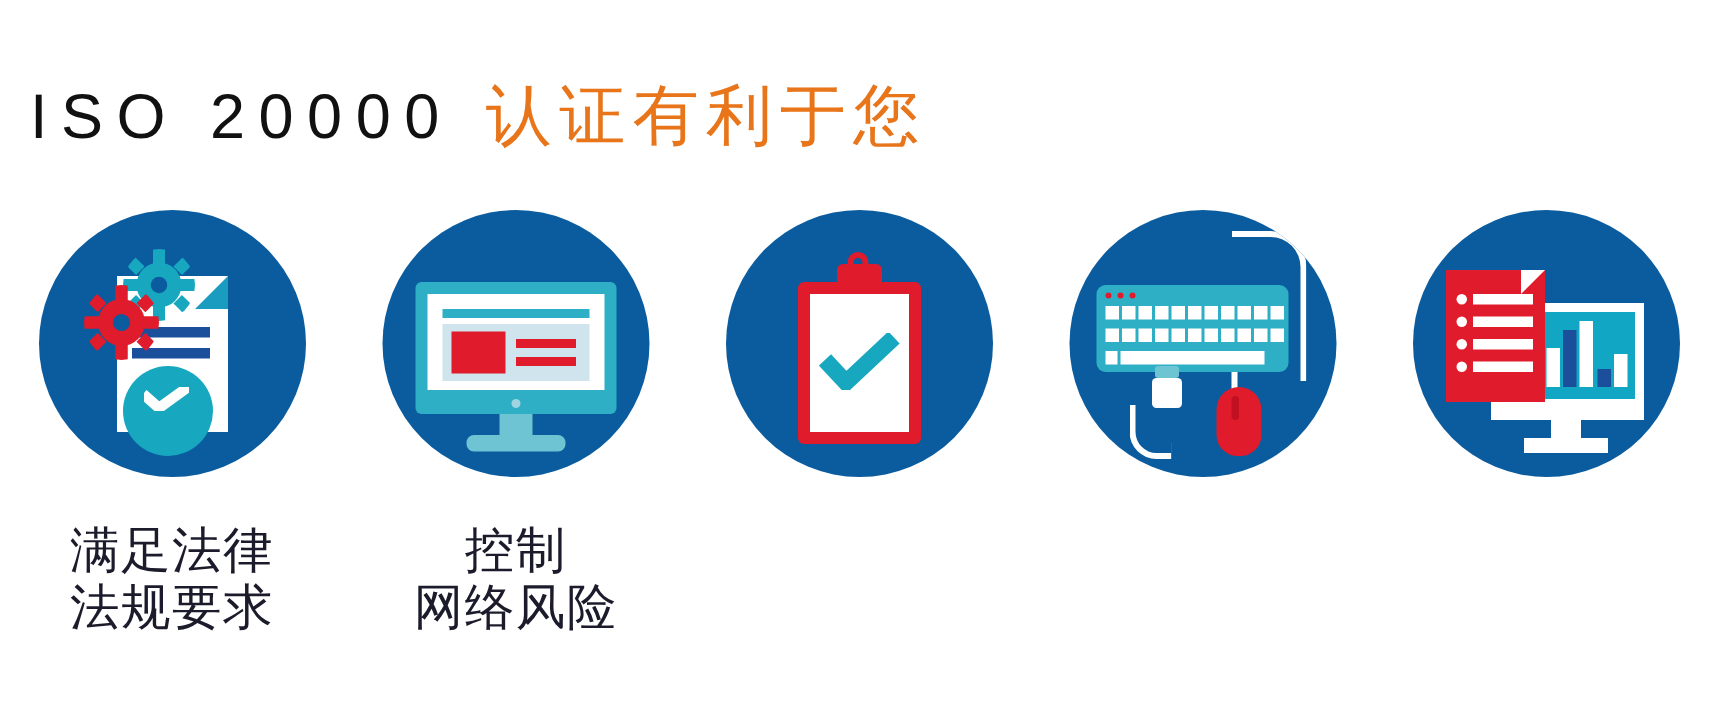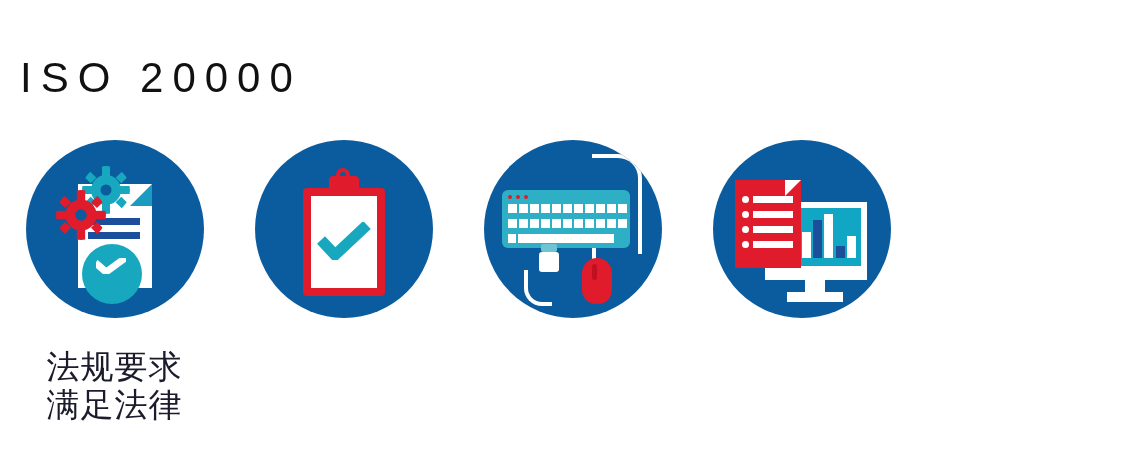--- a/index.html
+++ b/index.html
@@ -381,20 +381,21 @@
     background: #ffffff;
   }
 </style>
 </head>
 <body>
 
 <div id="infographic">
 
   <div class="title-row">
     <span class="title-std">ISO 20000</span>
+    <span class="title-cn">认证有利于您</span>
   </div>
 
   <div class="cards">
 
     <div class="card">
       <div class="circle">
         <div class="ic1-doc"></div>
         <div class="ic1-fold-dark"></div>
         <div class="ic1-fold-white"></div>
         <div class="ic1-line a"></div>
@@ -426,25 +427,43 @@
             <rect x="36" y="32" width="8" height="10" transform="rotate(-45 40 37)"></rect>
           </g>
           <circle cx="24" cy="24" r="5.5" fill="#0B5C9E"></circle>
         </svg>
         <div class="ic1-check-circle"></div>
         <svg class="ic1-check-glyph" viewBox="0 0 30 16">
           <polyline points="2,7 10,14 28,1" fill="none" stroke="#ffffff" stroke-width="7" stroke-linecap="square" stroke-linejoin="miter"></polyline>
         </svg>
       </div>
       <div class="caption">
+        <span class="ln">满足法律</span>
         <span class="ln">法规要求</span>
-        <span class="ln">满足法律</span>
       </div>
     </div>
 
+    <div class="card">
+      <div class="circle">
+        <div class="ic2-body"></div>
+        <div class="ic2-screen"></div>
+        <div class="ic2-bar"></div>
+        <div class="ic2-panel"></div>
+        <div class="ic2-redblock"></div>
+        <div class="ic2-redline a"></div>
+        <div class="ic2-redline b"></div>
+        <div class="ic2-dot"></div>
+        <div class="ic2-neck"></div>
+        <div class="ic2-foot"></div>
+      </div>
+      <div class="caption">
+        <span class="ln">控制</span>
+        <span class="ln">网络风险</span>
+      </div>
+    </div>
 
     <div class="card">
       <div class="circle">
         <div class="ic3-ring"></div>
         <div class="ic3-clip"></div>
         <div class="ic3-board"></div>
         <div class="ic3-paper"></div>
         <svg class="ic3-check" viewBox="0 0 54 38">
           <polyline points="4,18 18,33 50,3" fill="none" stroke="#17A8C0" stroke-width="11" stroke-linecap="butt" stroke-linejoin="miter"></polyline>
         </svg>

